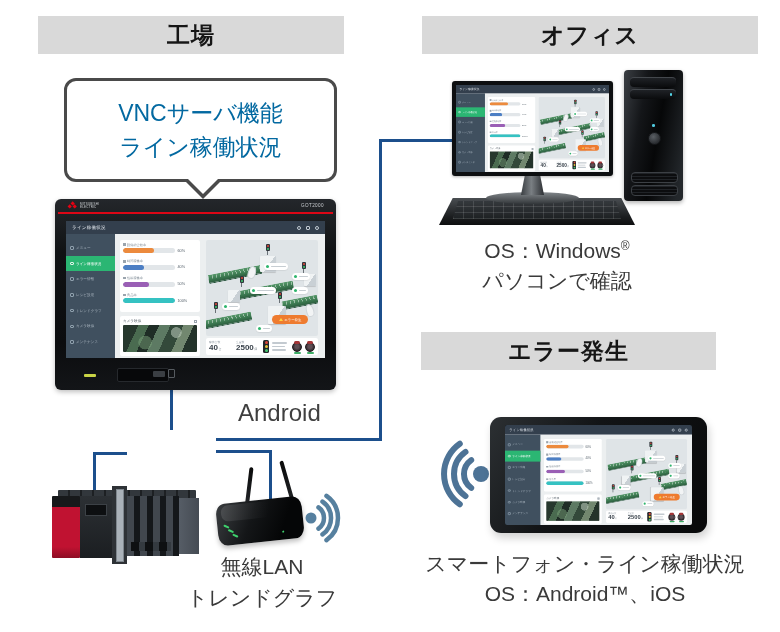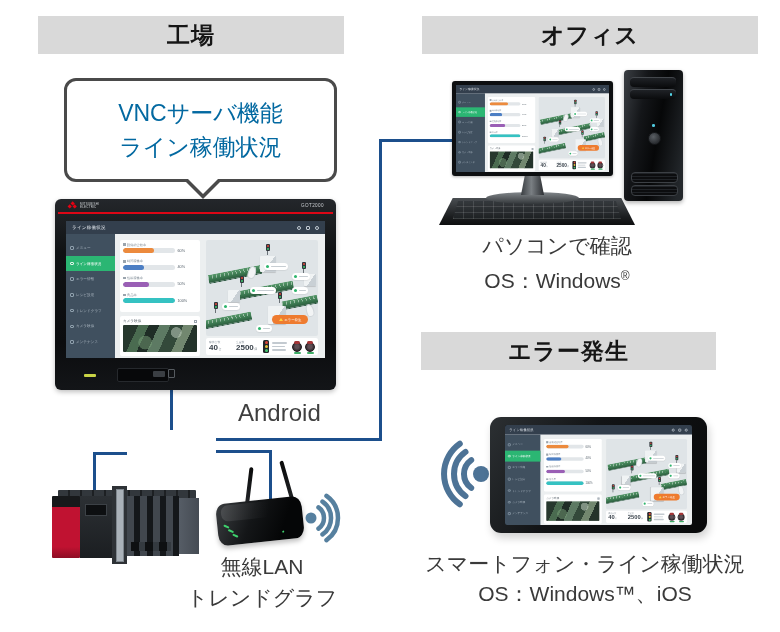--- a/index.html
+++ b/index.html
@@ -654,22 +654,22 @@
   <div class="keyboard"></div>
   <div class="tower">
     <span class="bay bay1"></span>
     <span class="bay bay2"></span>
     <span class="tw-led"></span>
     <span class="tw-power"></span>
     <span class="vent v1"></span>
     <span class="vent v2"></span>
   </div>
   <div class="caption cap-office">
+    <div><span>OS：Windows</span><sup>®</sup></div>
     <div>パソコンで確認</div>
-    <div><span>OS：Windows</span><sup>®</sup></div>
   </div>
 
   <svg class="wifi-tablet" width="58" height="76" viewBox="0 0 58 76">
     <circle cx="47" cy="38" r="8" fill="#4d7396"></circle>
     <path d="M37.2 24.1 A17 17 0 0 0 37.2 51.9" fill="none" stroke="#4d7396" stroke-width="6" stroke-linecap="round"></path>
     <path d="M31.5 15.9 A27 27 0 0 0 31.5 60.1" fill="none" stroke="#4d7396" stroke-width="6" stroke-linecap="round"></path>
     <path d="M25.8 7.7 A37 37 0 0 0 25.8 68.3" fill="none" stroke="#4d7396" stroke-width="6" stroke-linecap="round"></path>
   </svg>
   <div class="tablet">
     <div class="tab-screen">
@@ -851,16 +851,16 @@
               </span>
       <span class="motor"></span>
       <span class="motor"></span>
     </div>
   </div>
 </div>
     </div>
   </div>
   <div class="caption cap-remote">
     <div>スマートフォン・ライン稼働状況</div>
-    <div>OS：Windows™、iOS</div>
+    <div>OS：Android™、iOS</div>
   </div>
 
 </div>
 
 </body></html>

